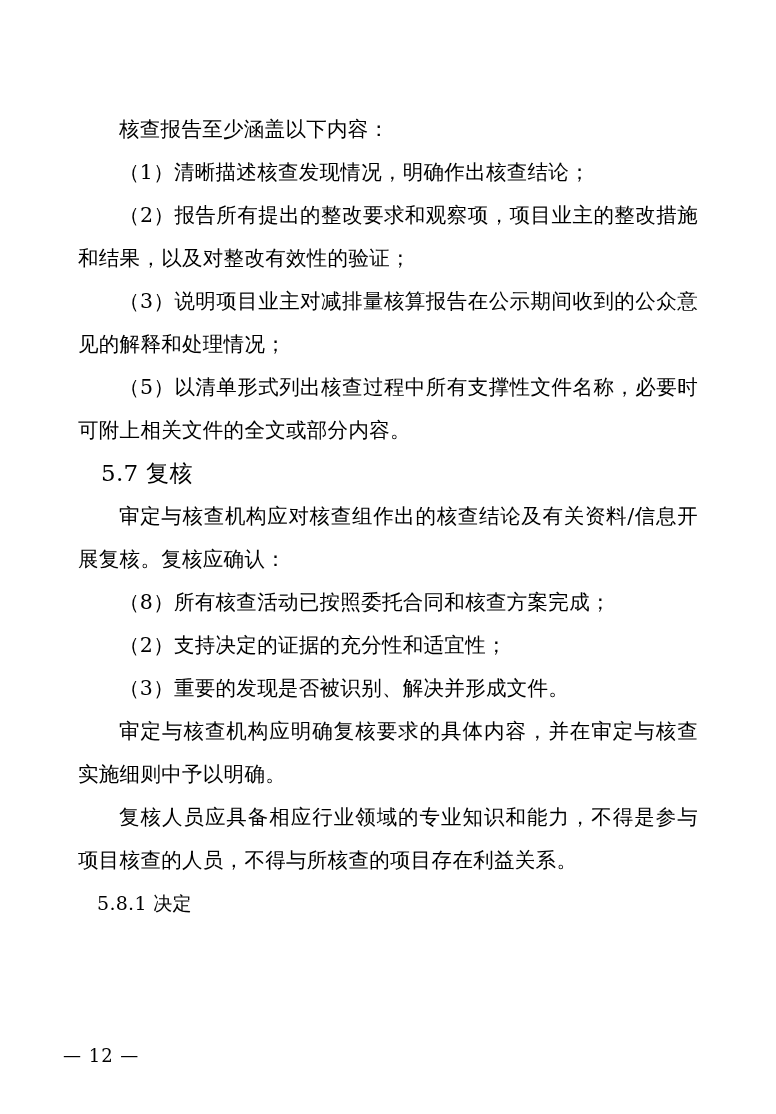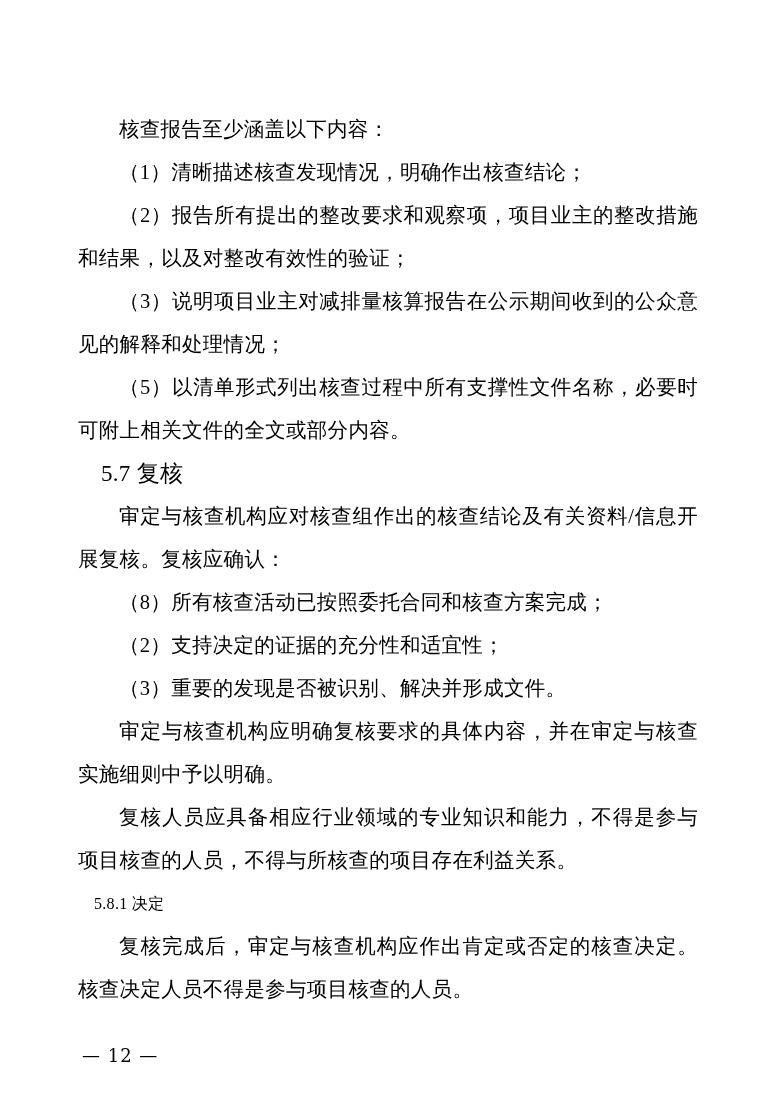--- a/index.html
+++ b/index.html
@@ -20,41 +20,40 @@
     height: 1114px;
     box-sizing: border-box;
     padding: 108px 78px 0 78px;
   }
   .body-text {
     font-size: 20.5px;
     line-height: 43px;
     text-align: justify;
     text-justify: inter-ideograph;
     letter-spacing: 0.3px;
-    font-family: Liberation Serif, serif;
   }
   .para {
     margin: 0;
     text-indent: 2em;
   }
   .heading {
     margin: 0;
     text-indent: 1em;
     font-size: 23px;
     line-height: 43px;
   }
   .subheading {
     margin: 0;
     text-indent: 1em;
-    font-size: 16px;
+    font-size: 19px;
     line-height: 43px;
   }
   .footer {
     position: absolute;
-    left: 82px;
+    left: 63px;
     bottom: 48px;
     font-size: 18px;
     letter-spacing: 1px;
     color: #000000;
   }
 </style>
 </head>
 <body>
 
 <div class="page">
@@ -68,18 +67,17 @@
 
     <p class="heading">5.7 复核</p>
     <p class="para">审定与核查机构应对核查组作出的核查结论及有关资料/信息开展复核。复核应确认：</p>
     <p class="para">（8）所有核查活动已按照委托合同和核查方案完成；</p>
     <p class="para">（2）支持决定的证据的充分性和适宜性；</p>
     <p class="para">（3）重要的发现是否被识别、解决并形成文件。</p>
     <p class="para">审定与核查机构应明确复核要求的具体内容，并在审定与核查实施细则中予以明确。</p>
     <p class="para">复核人员应具备相应行业领域的专业知识和能力，不得是参与项目核查的人员，不得与所核查的项目存在利益关系。</p>
 
     <p class="subheading">5.8.1 决定</p>
-    <p class="para">复核完成后，审定与核查机构应作出肯定或否定的核查决定。核查决定人员不得是参与项目核查的人员。</p>
 
   </div>
 
   <div class="footer">— 12 —</div>
 </div>
 
 </body></html>

